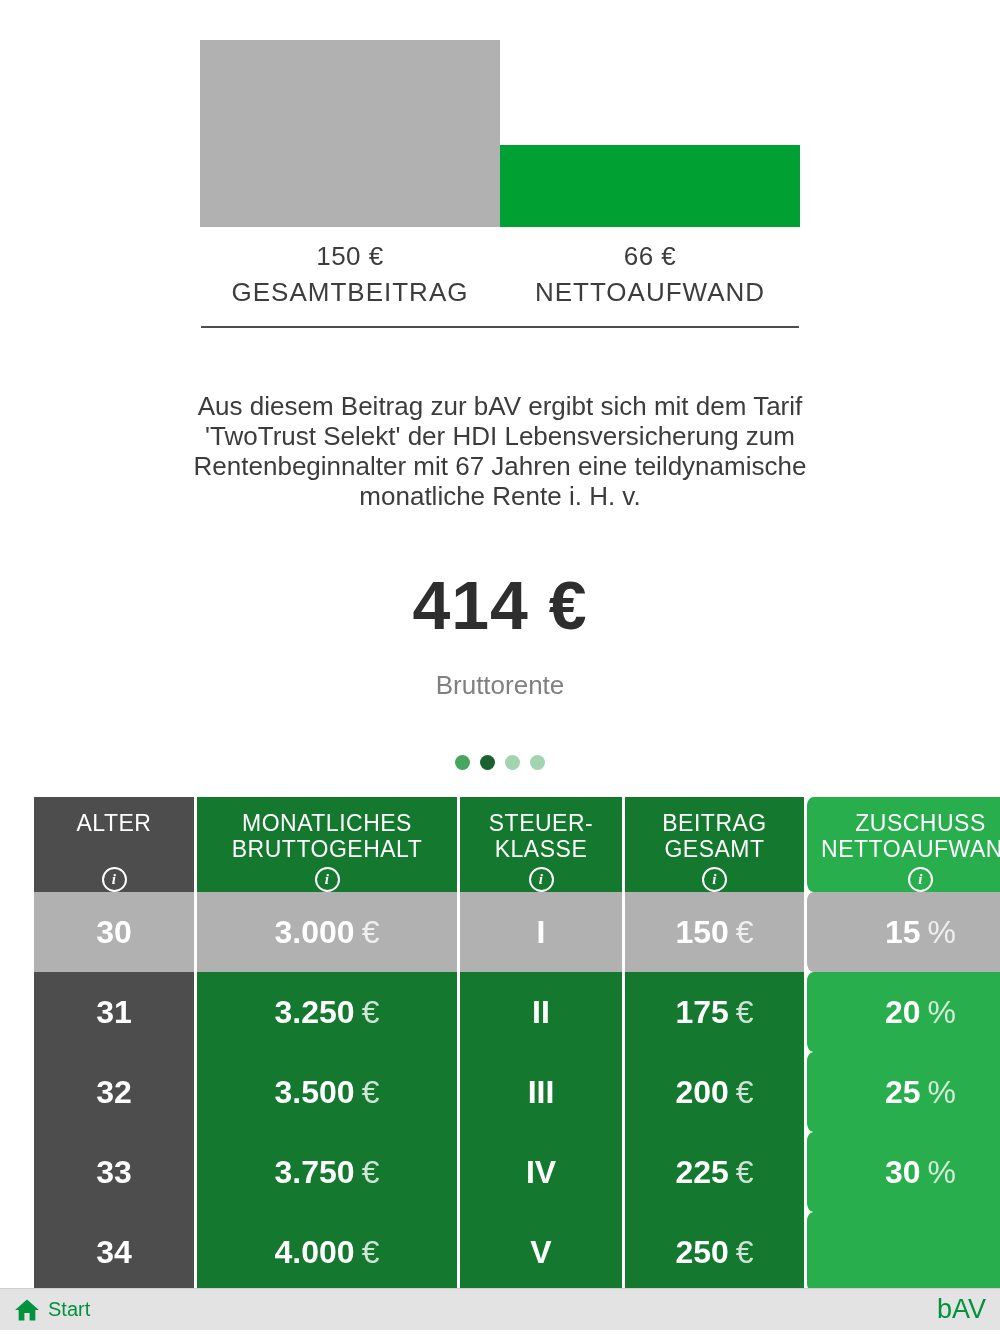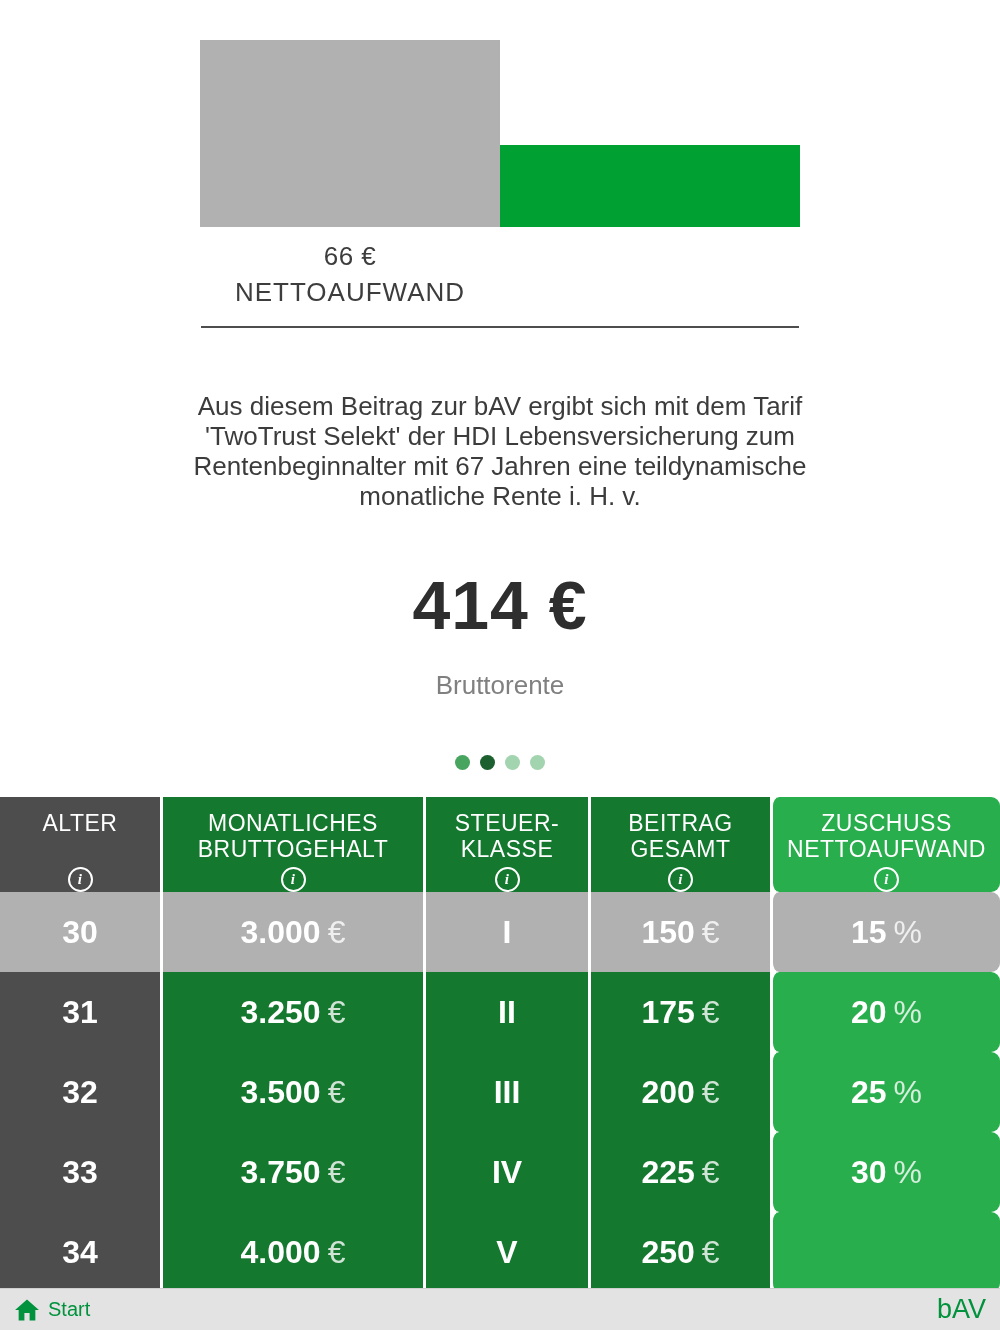--- a/index.html
+++ b/index.html
@@ -26,21 +26,21 @@
 
   
   .dots{position:absolute;top:755px;left:0;width:100%;display:flex;justify-content:center;gap:10px;}
   .dot{width:15px;height:15px;border-radius:50%;}
   .dot--prev{background:#47a55f;}
   .dot--active{background:#1d6030;}
   .dot--light{background:#a2d4af;}
 
   
   .table{position:absolute;top:797px;left:0;width:1000px;height:491px;overflow:hidden;color:#fff;}
-  .tr{display:grid;grid-template-columns:160px 263px 165px 182px 230px;}
+  .tr{display:grid;grid-template-columns:160px 263px 165px 182px 230px;padding-left:34px;}
   .th,.td{box-sizing:border-box;display:flex;flex-direction:column;align-items:center;justify-content:center;}
   .th{height:95px;justify-content:flex-start;padding-top:13px;font-size:23px;letter-spacing:.5px;text-align:center;}
   .td{height:80px;font-size:32px;font-weight:bold;flex-direction:row;}
   .col-alter{background:#4d4d4d;}
   .col-green{background:#14792f;border-left:3px solid #ffffff;}
   .col-bright{background:#28ae4d;border-left:3px solid #ffffff;border-radius:9px;}
   .tr.selected .td{background:#b1b1b1;}
   .th-lines{height:55px;display:flex;flex-direction:column;align-items:center;line-height:26px;}
   .info-icon{width:21px;height:21px;border:2px solid #ffffff;border-radius:50%;
              display:flex;align-items:center;justify-content:center;
@@ -59,20 +59,24 @@
 </style>
 </head>
 <body>
 
 <div class="chart">
   <div class="bar bar-gray"></div>
   <div class="bar bar-green"></div>
 </div>
 <div class="chart-labels">
   <div class="chart-label">
+    <div class="val">150 €</div>
+    <div class="cat">GESAMTBEITRAG</div>
+  </div>
+  <div class="chart-label">
     <div class="val">66 €</div>
     <div class="cat">NETTOAUFWAND</div>
   </div>
 </div>
 <div class="divider"></div>
 
 <div class="description">Aus diesem Beitrag zur bAV ergibt sich mit dem Tarif 'TwoTrust Selekt' der HDI Lebensversicherung zum Rentenbeginnalter mit 67 Jahren eine teildynamische monatliche Rente i. H. v.</div>
 <div class="amount">414 €</div>
 <div class="amount-sub">Bruttorente</div>
 

